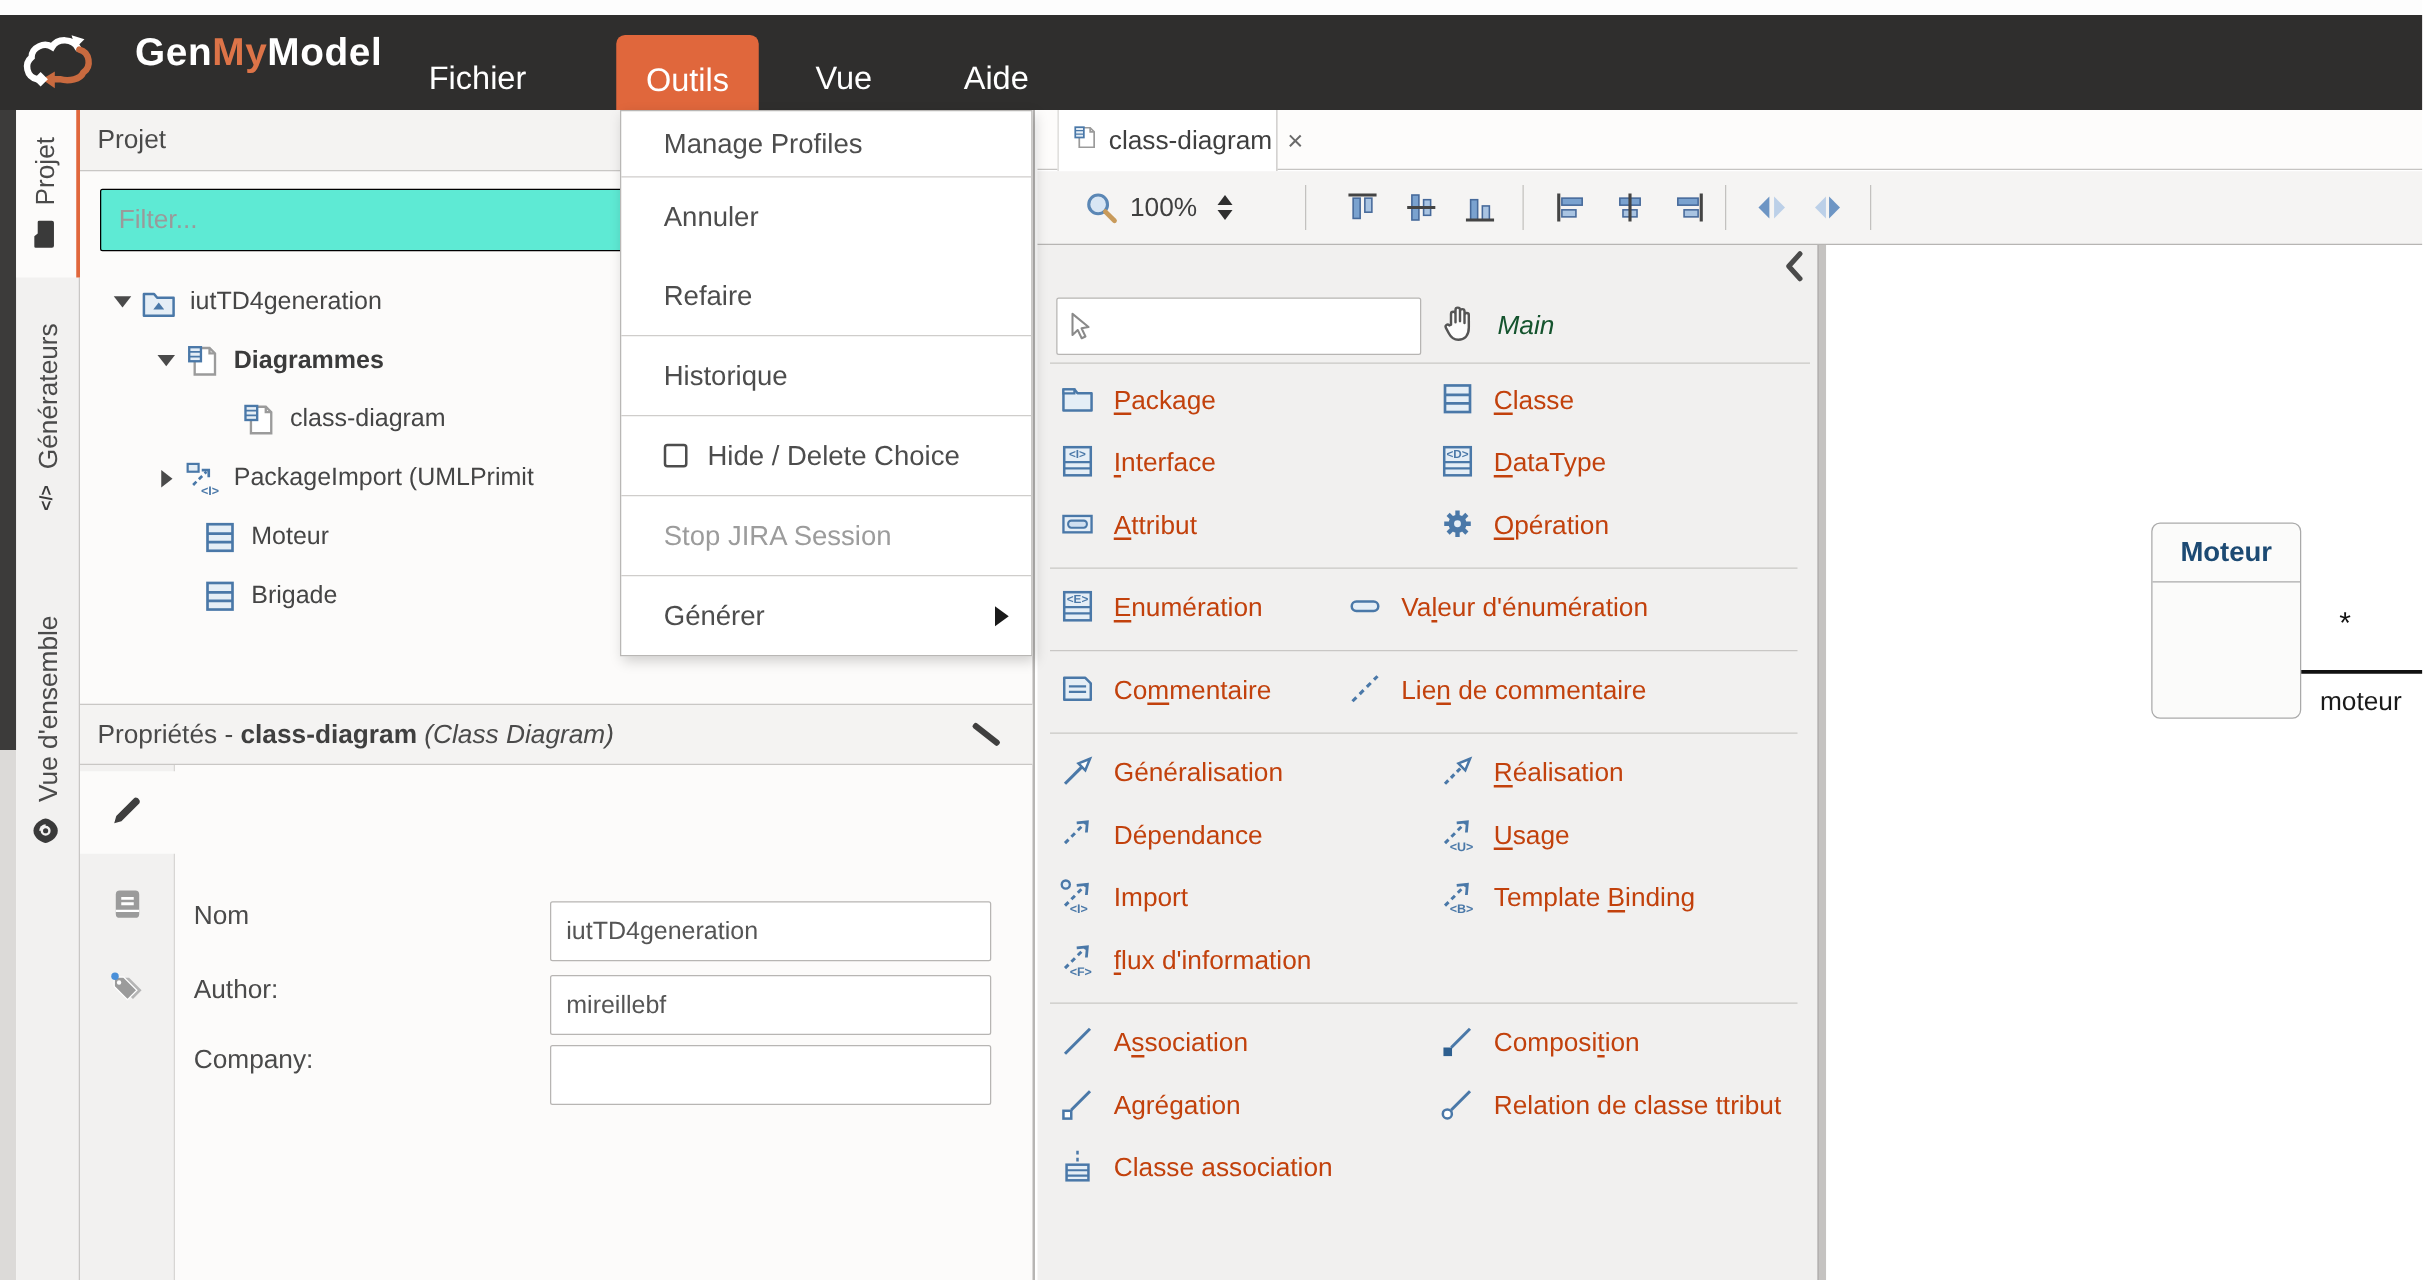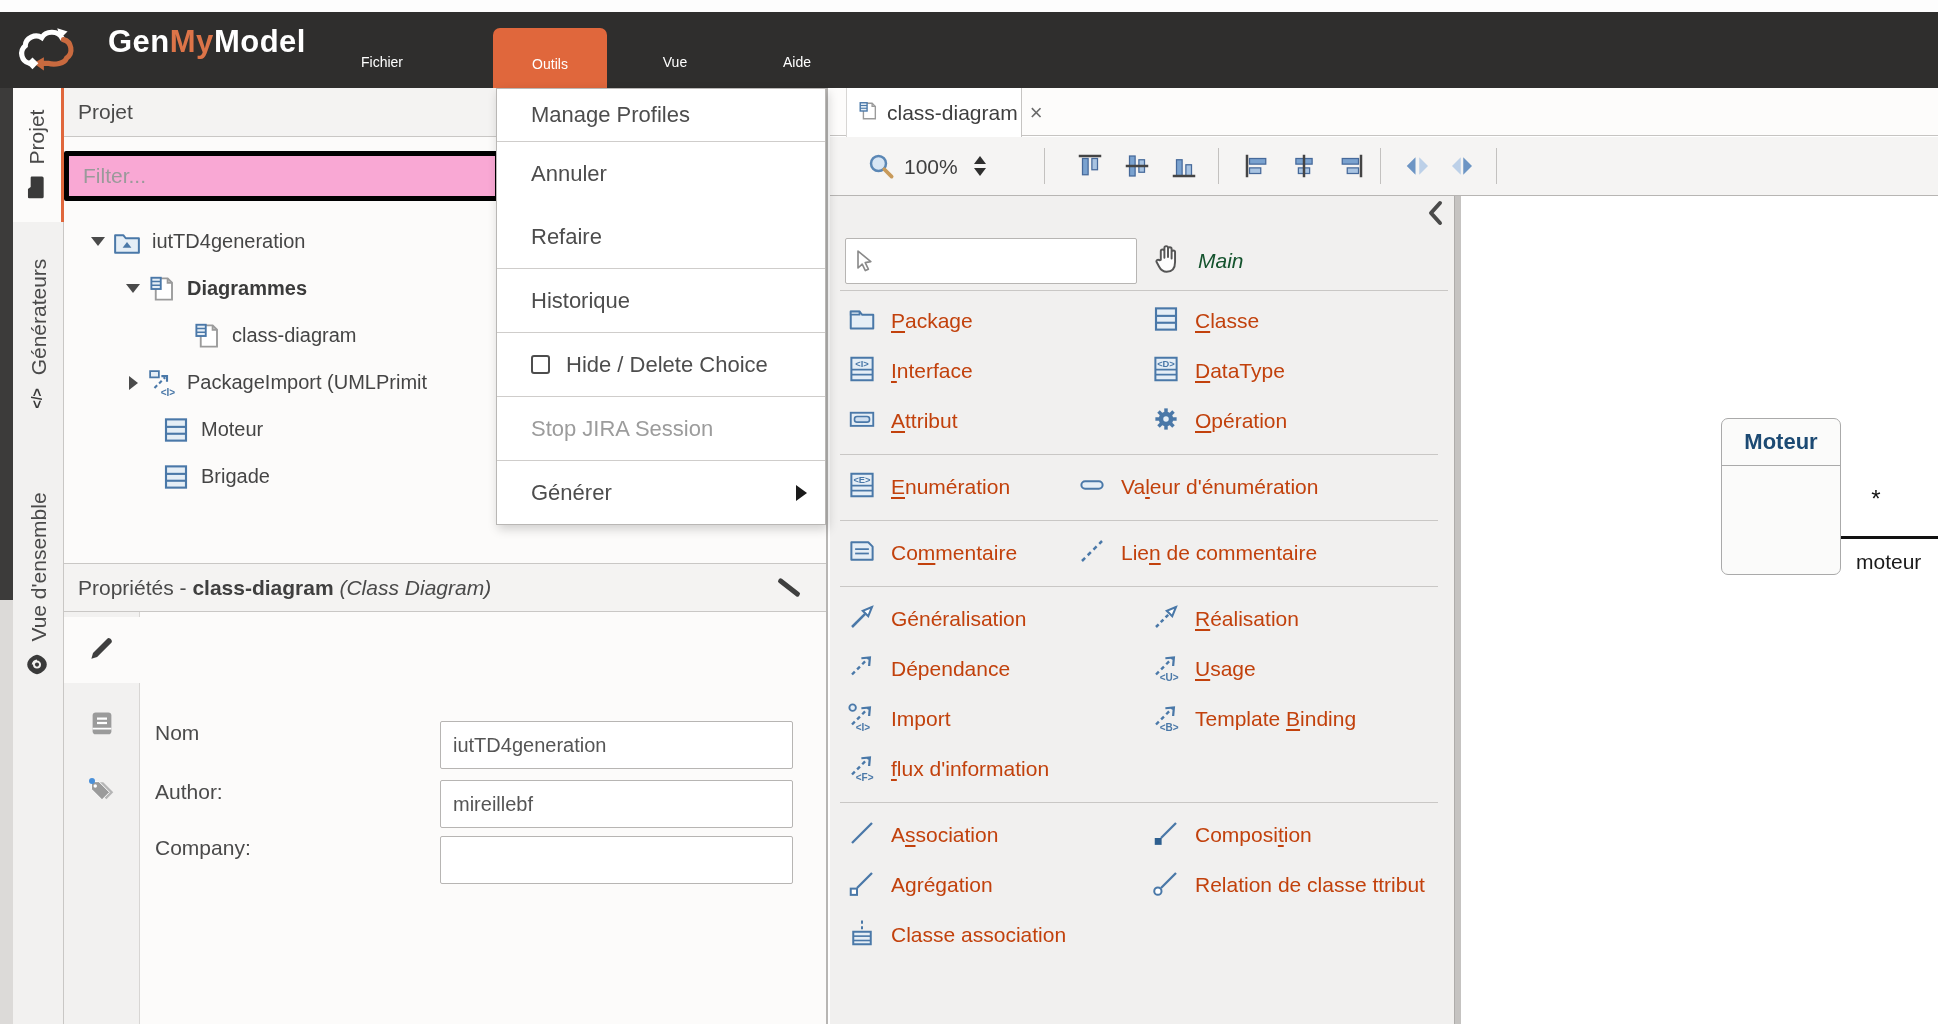--- a/index.html
+++ b/index.html
@@ -10,42 +10,42 @@
   .appbar { position:absolute; left:0; top:12px; width:1938px; height:76px; background:#2f2e2d; }
   .left-strip-a { position:absolute; left:0; top:88px; width:13px; height:512px; background:#3c3b3a; }
   .left-strip-b { position:absolute; left:0; top:600px; width:13px; height:424px; background:#dcdad8; }
 
   .brand { position:absolute; left:16px; top:12px; height:64px; display:flex; align-items:flex-start;gap:18px; }
   .brand svg { width:66px; height:56px; }
   .brand-text { font-size:31px; font-weight:bold; color:#fff; margin-left:8px; letter-spacing:.5px; }
   .brand-text .org { color:#dd7448; }
 
   .menubar { position:absolute; left:318px; top:12px; height:76px; display:flex; align-items:stretch; }
-  .menu-item { color:#fff; font-size:14px; display:flex; align-items:center; justify-content:center; cursor:pointer; }
+  .menu-item { color:#fff; font-size:26px; display:flex; align-items:center; justify-content:center; cursor:pointer; }
   .mi-fichier { width:128px; }
   .mi-outils { width:114px; margin-left:47px; margin-top:4px; background:#e0673c; border-radius:7px 7px 0 0; }
   .mi-vue { width:96px; margin-left:20px; }
   .mi-aide { width:100px; margin-left:24px; }
 
   
   .vtab-col { position:absolute; left:13px; top:88px; width:51px; height:936px; background:#f2f1f0; border-right:1px solid #c9c7c5; }
   .vtab { position:absolute; left:13px; width:51px; }
   .vtab.active { background:#fcfbfa; border-right:3px solid #e0673c; }
   .vrot { position:absolute; top:50%; left:50%; transform:translate(-50%,-50%) rotate(-90deg); display:flex; align-items:center; gap:10px; white-space:nowrap; }
   .vrot .vlabel { font-size:21px; color:#4a4a4a; }
   .vrot svg { width:26px; height:26px; flex:0 0 auto; }
 
   
   .left-panel { position:absolute; left:64px; top:88px; width:764px; height:936px; background:#fcfbfa; border-right:2px solid #b7b5b3; }
   .panel-header { position:absolute; left:0; width:100%; height:49px; background:#f4f3f2; border-bottom:1px solid #c9c7c5; display:flex; align-items:center; padding-left:14px; font-size:21px; color:#4a4a4a; }
   .ph-project { top:0; }
   .ph-props { top:475px; border-top:1px solid #c9c7c5; }
   .ph-props b { color:#3f3f3f; }
   .ph-props i { font-weight:normal; }
-  .filter-input { position:absolute; left:0; top:63px; width:436px; height:50px; border:5px solid #000000; border-radius:2px; font-size:21px; padding:0 14px; color:#555; background:#f9a8d4; font-family:inherit; }
+  .filter-input { position:absolute; left:16px; top:63px; width:436px; height:50px; border:1px solid #000000; border-radius:2px; font-size:21px; padding:0 14px; color:#555; background:#5eead4; font-family:inherit; }
   .filter-input::placeholder { color:#9a9a9a; }
 
   .tree { position:absolute; left:0; top:130px; width:100%; }
   .t-row { height:47px; display:flex; align-items:center; font-size:20px; color:#454545; cursor:pointer; }
   .t-row.bold { font-weight:bold; color:#3b3b3b; }
   .t-exp { width:20px; display:flex; justify-content:center; align-items:center; flex:0 0 auto; }
   .exp-open { width:0; height:0; border-left:7px solid transparent; border-right:7px solid transparent; border-top:9px solid #4a4a4a; }
   .exp-closed { width:0; height:0; border-top:7px solid transparent; border-bottom:7px solid transparent; border-left:9px solid #4a4a4a; }
   .t-icon { width:30px; height:30px; margin:0 10px 0 4px; flex:0 0 auto; }
   .t-icon svg { width:30px; height:30px; }

